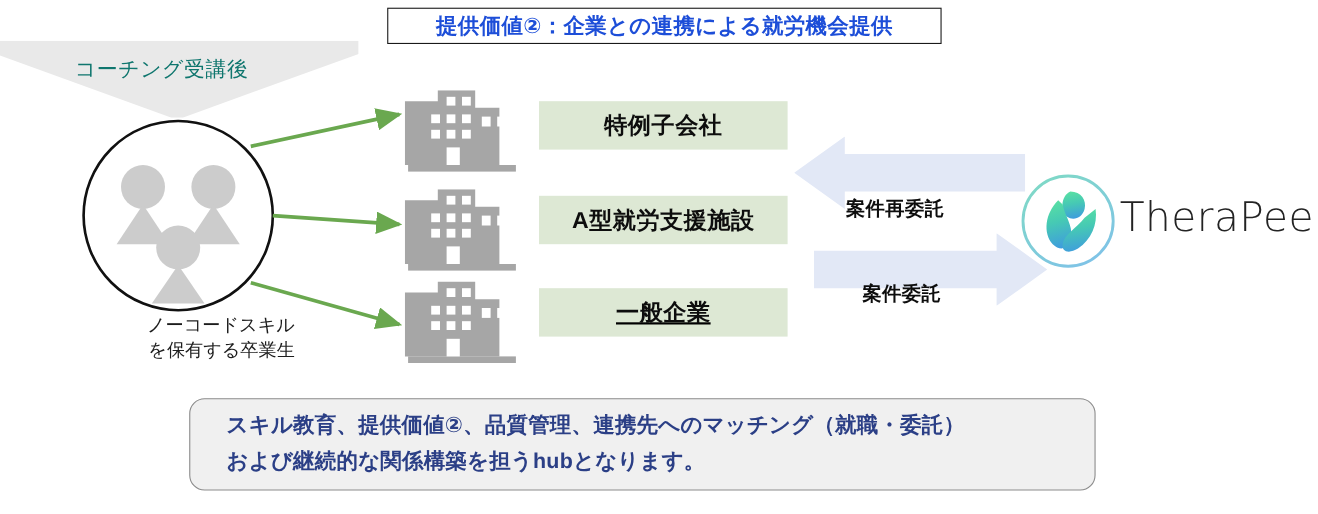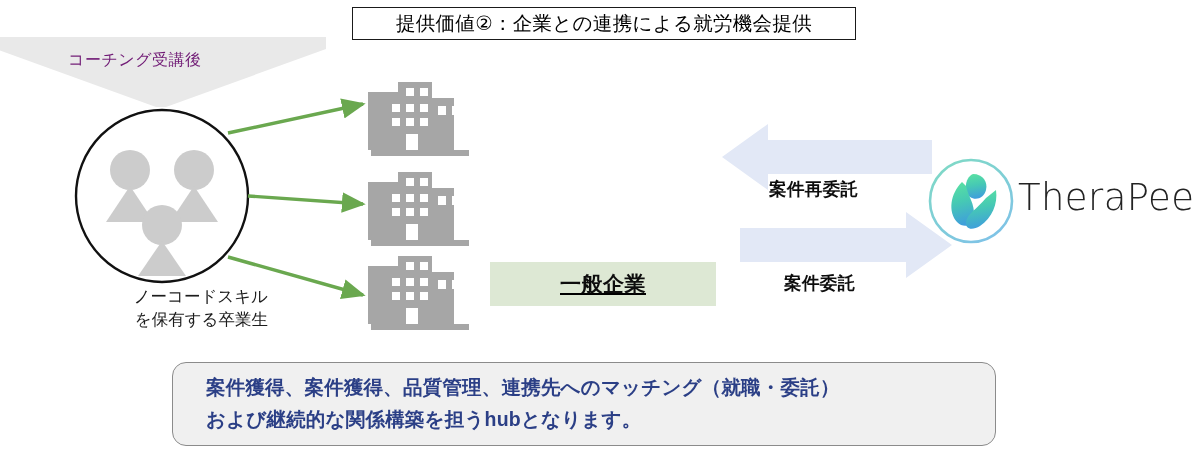--- a/index.html
+++ b/index.html
@@ -26,41 +26,41 @@
     width: 504px;
     height: 33px;
     border: 1.6px solid #1a1a1a;
     background: #ffffff;
     box-sizing: border-box;
     display: flex;
     align-items: center;
     justify-content: center;
   }
   #title-text {
-    color: #000000;
+    color: #1d4ed8;
     font-size: 19.5px;
-    font-weight: normal;
+    font-weight: bold;
     letter-spacing: 0.3px;
     white-space: nowrap;
   }
 
   
   #coaching-arrow {
     position: absolute;
     left: -4px;
     top: 37px;
     width: 330px;
     height: 70px;
   }
   #coaching-label {
     position: absolute;
     left: 68px;
     top: 50px;
-    font-size: 16px;
-    color: #701a75;
+    font-size: 19px;
+    color: #0f766e;
     letter-spacing: 0.5px;
     white-space: nowrap;
   }
 
   
   #grad-circle {
     position: absolute;
     left: 74px;
     top: 108px;
     width: 176px;
@@ -132,21 +132,21 @@
   .flow-label {
     position: absolute;
     font-size: 17.5px;
     font-weight: bold;
     color: #0d0d0d;
     white-space: nowrap;
     letter-spacing: 0.4px;
     margin-top: 31px;
   }
   #flow-label-top    { left: 769px; top: 146px; }
-  #flow-label-bottom { left: 784px; top: 240px; }
+  #flow-label-bottom { left: 784px; top: 224px; }
 
   
   #logo-mark {
     position: absolute;
     left: 926px;
     top: 156px;
     width: 90px;
     height: 90px;
   }
   #logo-word {
@@ -283,20 +283,26 @@
         <rect x="52" y="22" width="8" height="8"></rect>
       <rect x="24" y="36" width="8" height="8"></rect>
         <rect x="38" y="36" width="8" height="8"></rect>
         <rect x="52" y="36" width="8" height="8"></rect>
       <rect x="70" y="24" width="8" height="9"></rect>
         <rect x="84" y="24" width="8" height="9"></rect>
       <rect x="38" y="52" width="12" height="16"></rect>
     </g>
   </svg>
 
+  <div class="partner-box p1">
+    <span class="partner-label">特例子会社</span>
+  </div>
+  <div class="partner-box p2">
+    <span class="partner-label">A型就労支援施設</span>
+  </div>
   <div class="partner-box p3">
     <span class="partner-label">一般企業</span>
   </div>
 
   <svg id="arrow-left-shape" viewBox="0 0 210 66">
     <polygon points="0,33 46,0 46,16 210,16 210,50 46,50 46,66" fill="#e2e8f6"></polygon>
   </svg>
   <div class="flow-label" id="flow-label-top">案件再委託</div>
 
   <svg id="arrow-right-shape" viewBox="0 0 212 66">
@@ -320,16 +326,16 @@
 
     <path d="M47 18 C57 18 62 26 60 34 C58 42 50 45 44 41 C38 37 38 22 47 18 Z" fill="url(#lg)"></path>
 
     <path d="M36 26 C24 38 22 56 31 66 C38 73 47 70 48 60 C49 48 42 40 40 30 Z" fill="url(#lg)"></path>
 
     <path d="M70 34 C72 48 66 62 54 70 C46 75 39 73 40 66 C41 58 52 52 60 42 Z" fill="url(#lg)"></path>
   </svg>
   <div id="logo-word">TheraPeer</div>
 
   <div id="summary-box"></div>
-  <div id="summary-text">案件獲得、案件獲得、品質管理、連携先へのマッチング（就職・委託）
+  <div id="summary-text">スキル教育、提供価値②、品質管理、連携先へのマッチング（就職・委託）
 および継続的な関係構築を担うhubとなります。</div>
 
 </div>
 
 </body></html>

